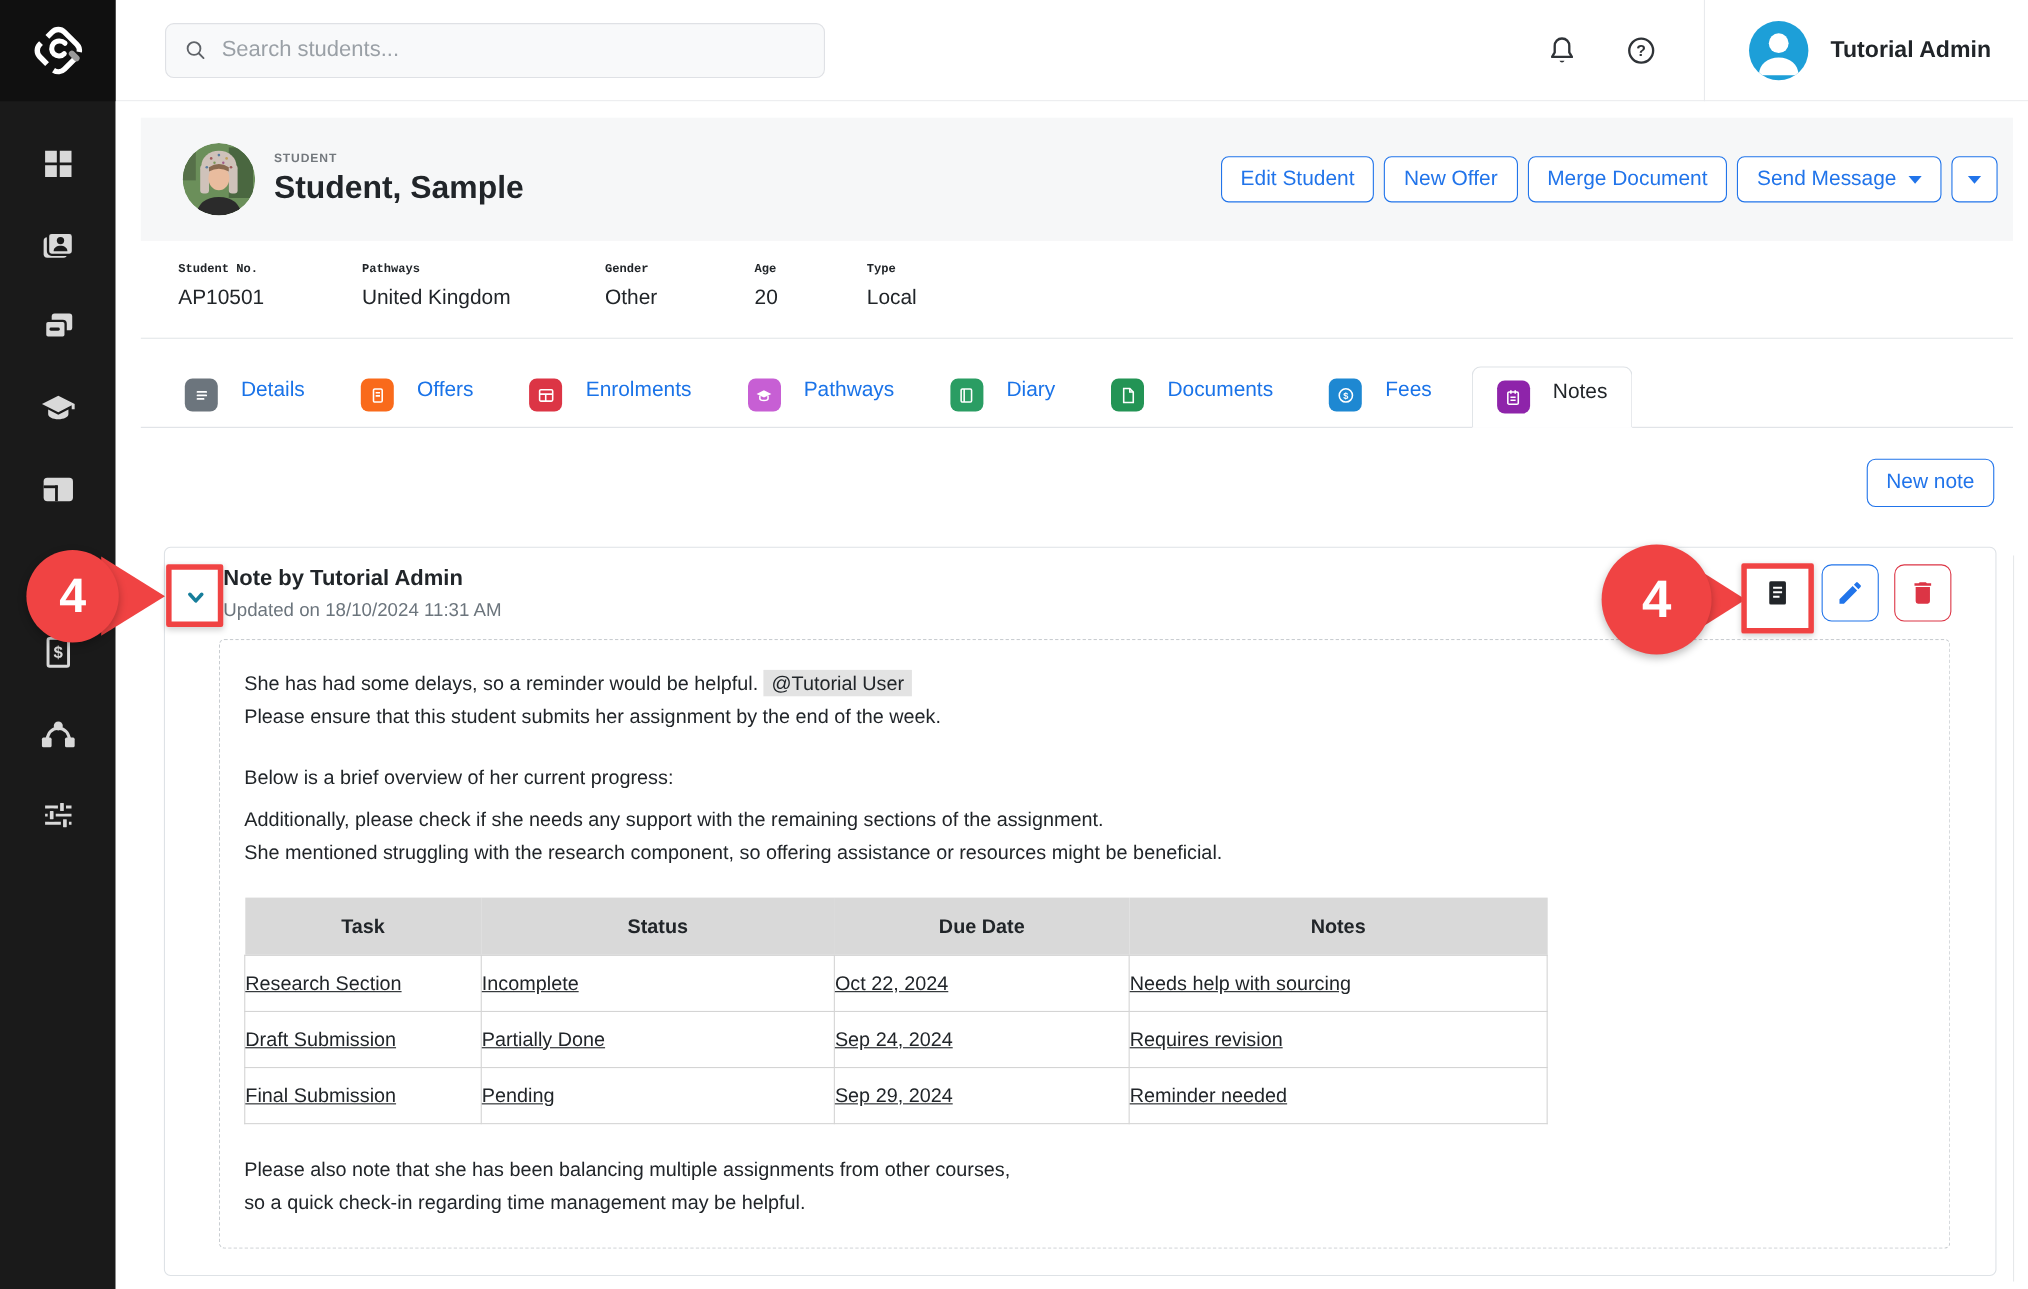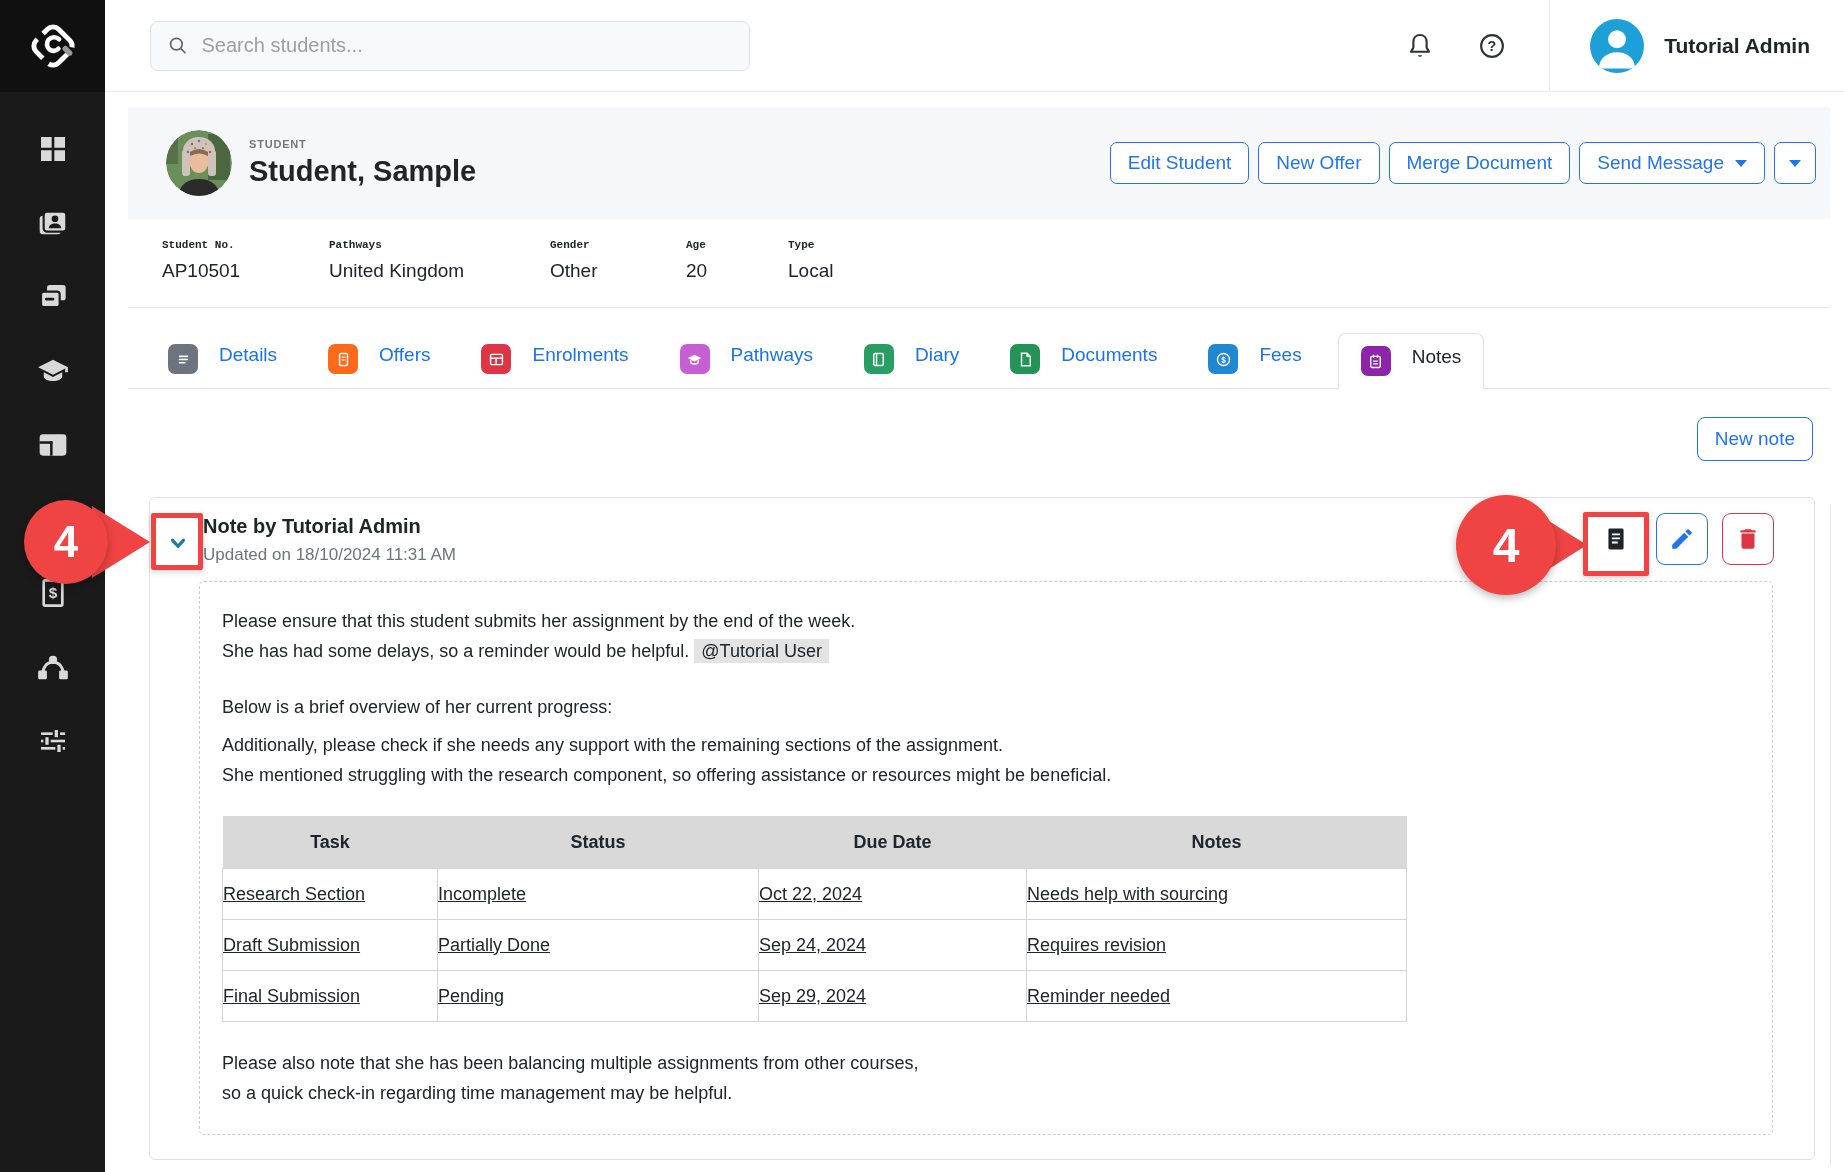--- a/index.html
+++ b/index.html
@@ -373,22 +373,22 @@
           <button class="icon-btn del">
             <svg width="26" height="26" viewBox="0 0 24 24">
               <path fill="#dc3545" d="M6 19a2 2 0 0 0 2 2h8a2 2 0 0 0 2-2V7H6v12zM19 4h-3.5l-1-1h-5l-1 1H5v2h14V4z"></path>
             </svg>
           </button>
         </div>
       </div>
 
       <div class="note-body">
         <div class="para">
+          <div><span>She has had some delays, so a reminder would be helpful.</span> <span class="mention">@Tutorial User</span></div>
           <div>Please ensure that this student submits her assignment by the end of the week.</div>
-          <div><span>She has had some delays, so a reminder would be helpful.</span> <span class="mention">@Tutorial User</span></div>
         </div>
         <div class="para tight">
           <div>Below is a brief overview of her current progress:</div>
         </div>
         <div class="para">
           <div>Additionally, please check if she needs any support with the remaining sections of the assignment.</div>
           <div>She mentioned struggling with the research component, so offering assistance or resources might be beneficial.</div>
         </div>
 
         <table class="note-table">

